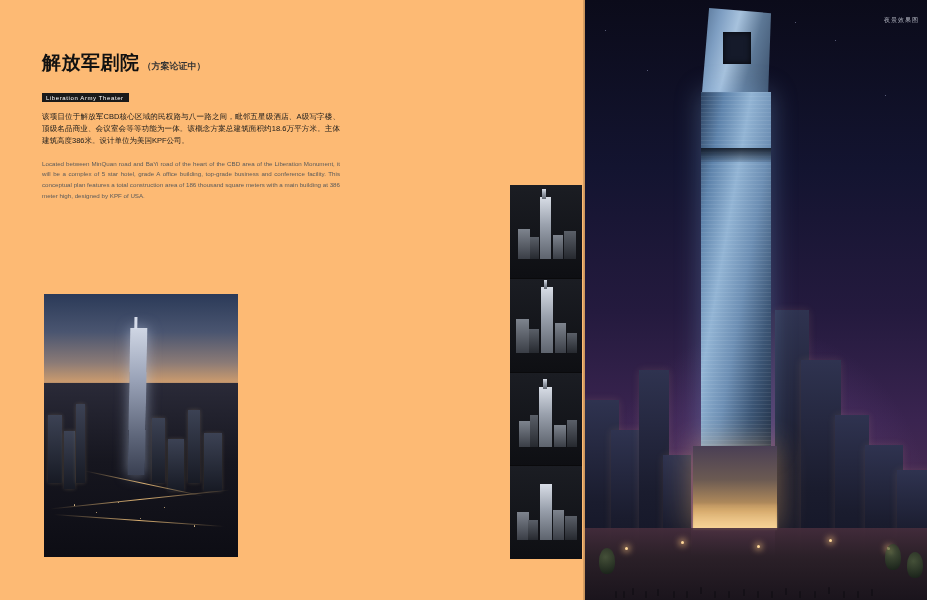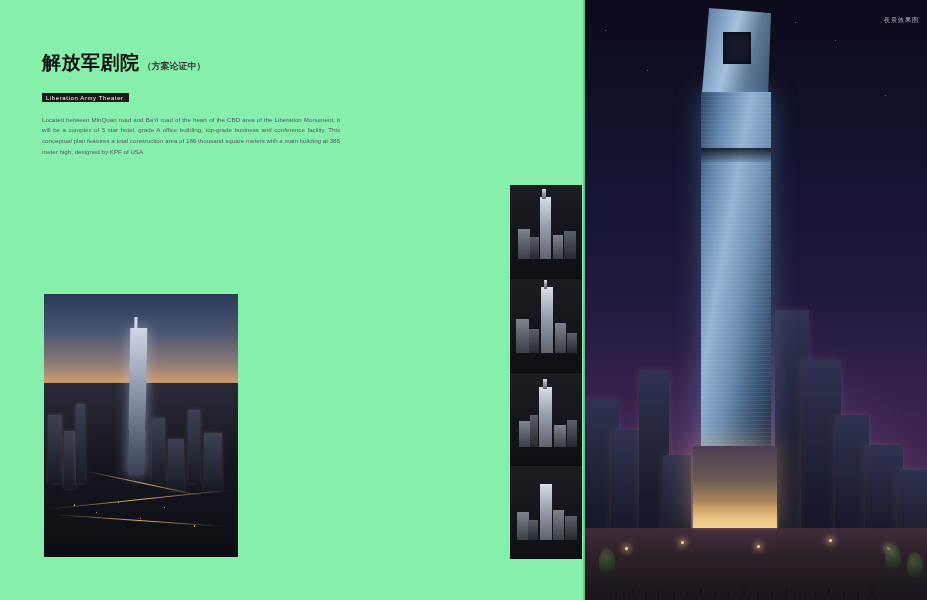--- a/index.html
+++ b/index.html
@@ -13,21 +13,21 @@
     position: relative;
     overflow: hidden;
     font-family: "Liberation Sans", sans-serif;
   }
 
   
   #left-page {
     position: absolute;
     left: 0; top: 0;
     width: 585px; height: 600px;
-    background: #86efac;
+    background: #fdba74;
   }
 
   #title-block {
     position: absolute;
     left: 42px; top: 40px;
     width: 330px;
   }
   #project-title {
     font-size: 19px;
     font-weight: bold;
@@ -261,20 +261,21 @@
 
 <div id="left-page">
 
   <div id="title-block">
     <h1 style="margin:0;display:inline;">
       <span id="project-title">解放军剧院</span><span id="project-subtitle">（方案论证中）</span>
     </h1>
     <div>
       <span id="en-title-bar">Liberation Army Theater</span>
     </div>
+    <p id="cn-body">该项目位于解放军CBD核心区域的民权路与八一路之间，毗邻五星级酒店、A级写字楼、顶级名品商业、会议室会等等功能为一体。该概念方案总建筑面积约18.6万平方米。主体建筑高度386米。设计单位为美国KPF公司。</p>
     <p id="en-body">Located between MinQuan road and BaYi road of the heart of the CBD area of the Liberation Monument, it will be a complex of 5 star hotel, grade A office building, top-grade business and conference facility.  This conceptual plan features a total construction area of 186 thousand square meters with a main building at 386 meter high, designed by KPF of USA.</p>
   </div>
 
   <div id="aerial-photo">
     <div class="aerial-sky"></div>
     <div class="aerial-ground"></div>
 
     <div class="aerial-blk" style="left:4px;  top:46%; width:14px; height:26%;"></div>
     <div class="aerial-blk" style="left:20px; top:52%; width:11px; height:22%;"></div>
     <div class="aerial-blk" style="left:32px; top:42%; width:9px;  height:30%;"></div>

